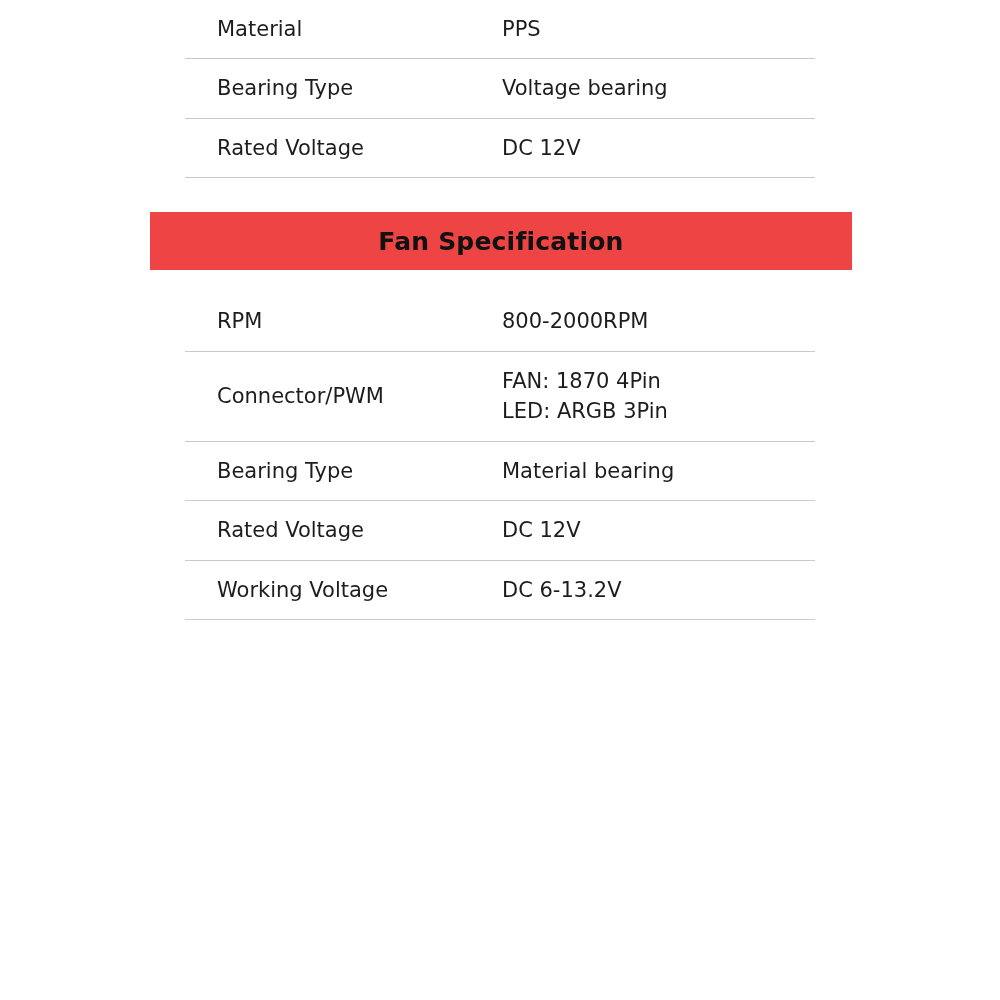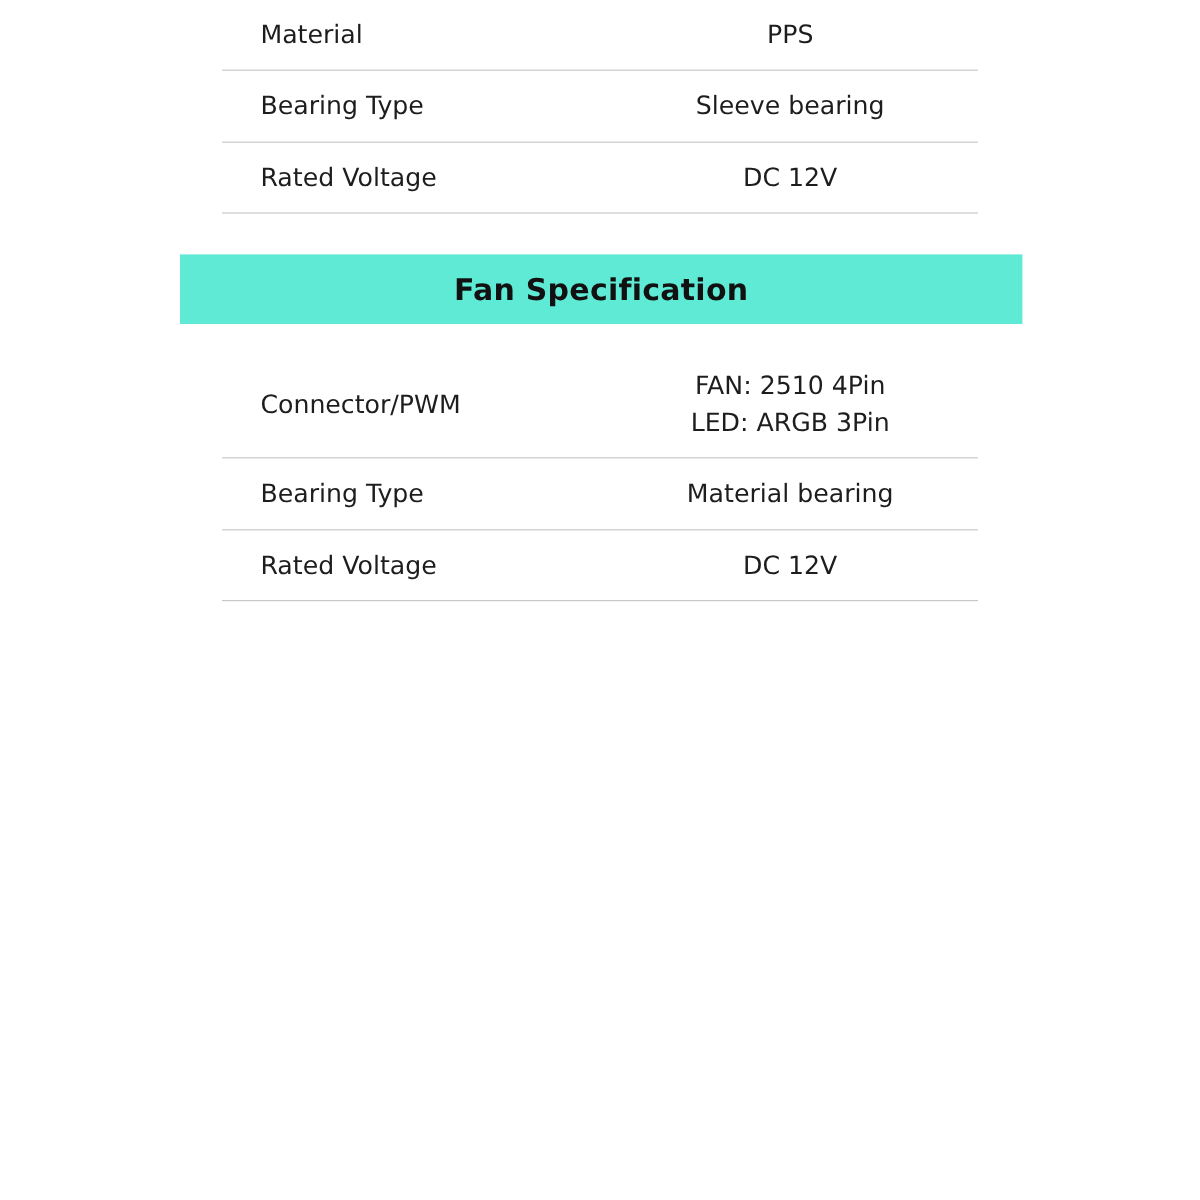--- a/index.html
+++ b/index.html
@@ -33,28 +33,27 @@
     color: #1d1d1d;
     vertical-align: middle;
     line-height: 1.45;
   }
   .spec-table td.k {
     width: 285px;
     padding-left: 32px;
   }
   .spec-table td.v {
     padding-left: 32px;
-    text-align: center;
   }
   .section-head {
     width: 702px;
     margin-left: 150px;
     margin-top: 34px;
     margin-bottom: 22px;
-    background: #5eead4;
+    background: #ef4444;
     height: 58px;
     display: flex;
     align-items: center;
     justify-content: center;
   }
   .section-head-title {
     font-size: 25px;
     font-weight: bold;
     color: #111111;
     letter-spacing: 0.2px;
@@ -71,45 +70,53 @@
 
   <div class="top-block">
     <table class="spec-table">
       <tbody>
         <tr>
           <td class="k">Material</td>
           <td class="v">PPS</td>
         </tr>
         <tr>
           <td class="k">Bearing Type</td>
-          <td class="v">Sleeve bearing</td>
+          <td class="v">Voltage bearing</td>
         </tr>
         <tr>
           <td class="k">Rated Voltage</td>
           <td class="v">DC 12V</td>
         </tr>
       </tbody>
     </table>
   </div>
 
   <div class="section-head">
     <span class="section-head-title">Fan Specification</span>
   </div>
 
   <table class="spec-table">
     <tbody>
       <tr>
+        <td class="k">RPM</td>
+        <td class="v">800-2000RPM</td>
+      </tr>
+      <tr>
         <td class="k">Connector/PWM</td>
-        <td class="v v-multiline">FAN: 2510 4Pin
+        <td class="v v-multiline">FAN: 1870 4Pin
 LED: ARGB 3Pin</td>
       </tr>
       <tr>
         <td class="k">Bearing Type</td>
         <td class="v">Material bearing</td>
       </tr>
       <tr>
         <td class="k">Rated Voltage</td>
         <td class="v">DC 12V</td>
       </tr>
+      <tr>
+        <td class="k">Working Voltage</td>
+        <td class="v">DC 6-13.2V</td>
+      </tr>
     </tbody>
   </table>
 
 </div>
 
 </body></html>

